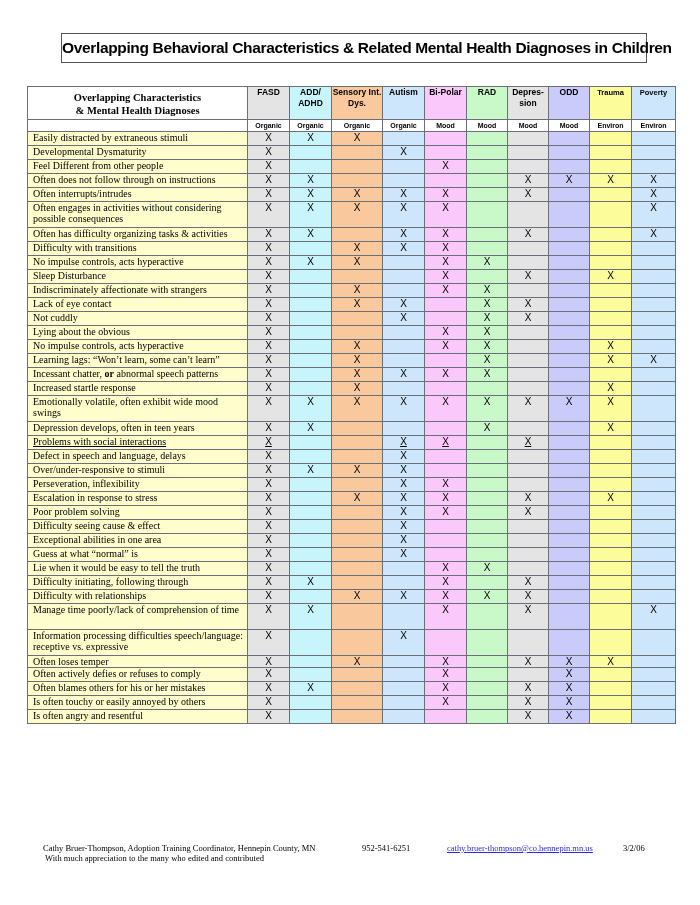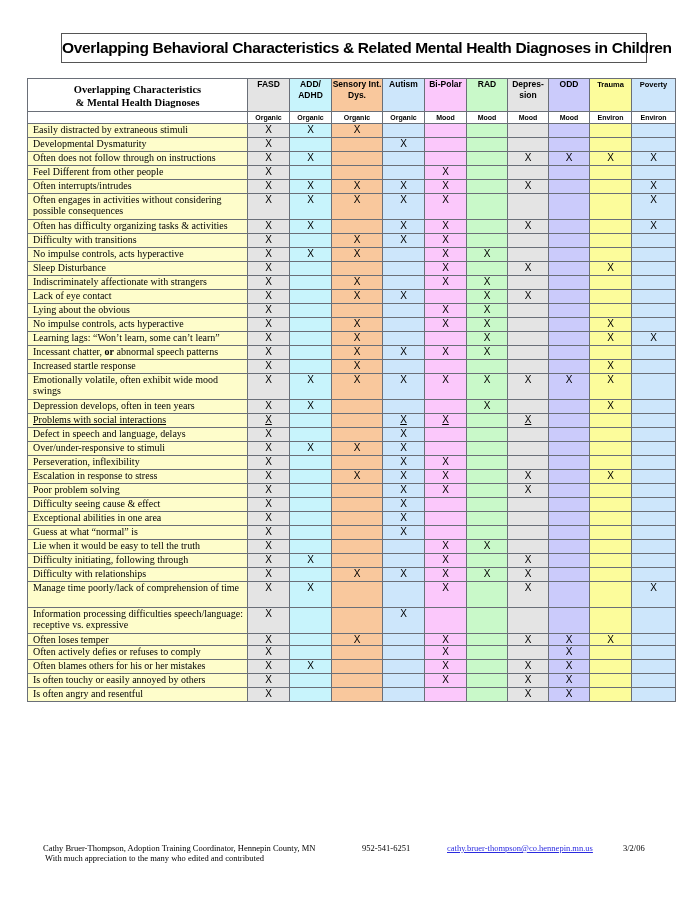--- a/index.html
+++ b/index.html
@@ -4,21 +4,21 @@
 <style>
   html, body { margin:0; padding:0; background:#ffffff; }
   body { width:700px; height:905px; position:relative; font-family:"Liberation Serif", serif; color:#000; }
   .title-box {
     position:absolute; left:61px; top:33px; width:586px; height:30px;
     border:1px solid #555; box-sizing:border-box;
     font-family:"Liberation Sans", sans-serif; font-weight:bold; font-size:15.5px;
     line-height:28px; padding-left:0; letter-spacing:-0.35px; white-space:nowrap;
   }
   table.grid {
-    position:absolute; left:27px; top:78px; width:648px;
+    position:absolute; left:27px; top:86px; width:648px;
     border-collapse:collapse; table-layout:fixed;
   }
   table.grid td, table.grid th { border:1px solid #6a6f78; padding:0; }
   .hdr-main th { height:28px; vertical-align:top; font-family:"Liberation Sans", sans-serif; font-size:8.5px; font-weight:bold; text-align:center; line-height:11px; padding-top:2px; }
   .hdr-main th.label-col { background:#fff; font-family:"Liberation Serif", serif; font-size:10.5px; line-height:13px; padding-top:4px; }
   .hdr-sub td { height:11px; background:#fff; font-family:"Liberation Sans", sans-serif; font-size:7px; font-weight:bold; text-align:center; line-height:11px; }
   .row td { font-size:10px; line-height:11px; }
   .row td.lbl { background:#fefdcb; padding-left:5px; padding-right:3px; text-align:left; }
   .row td.mk { text-align:center; font-family:"Liberation Sans", sans-serif; font-size:10px; }
   .c0{background:#e4e4e4}.c1{background:#c8f4fc}.c2{background:#f9c89d}.c3{background:#cde6fb}.c4{background:#fbc8fb}
@@ -98,44 +98,44 @@
         <td class="mk c2" style="vertical-align: top;"></td>
         <td class="mk c3" style="vertical-align: top;">X</td>
         <td class="mk c4" style="vertical-align: top;"></td>
         <td class="mk c5" style="vertical-align: top;"></td>
         <td class="mk c6" style="vertical-align: top;"></td>
         <td class="mk c7" style="vertical-align: top;"></td>
         <td class="mk c8" style="vertical-align: top;"></td>
         <td class="mk c9" style="vertical-align: top;"></td>
       </tr>
       <tr class="row" style="height: 14px;">
+        <td class="lbl" style="vertical-align: top;">Feel Different from other people</td>
+        <td class="mk c0" style="vertical-align: top;">X</td>
+        <td class="mk c1" style="vertical-align: top;"></td>
+        <td class="mk c2" style="vertical-align: top;"></td>
+        <td class="mk c3" style="vertical-align: top;"></td>
+        <td class="mk c4" style="vertical-align: top;">X</td>
+        <td class="mk c5" style="vertical-align: top;"></td>
+        <td class="mk c6" style="vertical-align: top;"></td>
+        <td class="mk c7" style="vertical-align: top;"></td>
+        <td class="mk c8" style="vertical-align: top;"></td>
+        <td class="mk c9" style="vertical-align: top;"></td>
+      </tr>
+      <tr class="row" style="height: 14px;">
         <td class="lbl" style="vertical-align: top;">Often does not follow through on instructions</td>
         <td class="mk c0" style="vertical-align: top;">X</td>
         <td class="mk c1" style="vertical-align: top;">X</td>
         <td class="mk c2" style="vertical-align: top;"></td>
         <td class="mk c3" style="vertical-align: top;"></td>
         <td class="mk c4" style="vertical-align: top;"></td>
         <td class="mk c5" style="vertical-align: top;"></td>
         <td class="mk c6" style="vertical-align: top;">X</td>
         <td class="mk c7" style="vertical-align: top;">X</td>
         <td class="mk c8" style="vertical-align: top;">X</td>
         <td class="mk c9" style="vertical-align: top;">X</td>
-      </tr>
-      <tr class="row" style="height: 14px;">
-        <td class="lbl" style="vertical-align: top;">Feel Different from other people</td>
-        <td class="mk c0" style="vertical-align: top;">X</td>
-        <td class="mk c1" style="vertical-align: top;"></td>
-        <td class="mk c2" style="vertical-align: top;"></td>
-        <td class="mk c3" style="vertical-align: top;"></td>
-        <td class="mk c4" style="vertical-align: top;">X</td>
-        <td class="mk c5" style="vertical-align: top;"></td>
-        <td class="mk c6" style="vertical-align: top;"></td>
-        <td class="mk c7" style="vertical-align: top;"></td>
-        <td class="mk c8" style="vertical-align: top;"></td>
-        <td class="mk c9" style="vertical-align: top;"></td>
       </tr>
       <tr class="row" style="height: 14px;">
         <td class="lbl" style="vertical-align: top;">Often interrupts/intrudes</td>
         <td class="mk c0" style="vertical-align: top;">X</td>
         <td class="mk c1" style="vertical-align: top;">X</td>
         <td class="mk c2" style="vertical-align: top;">X</td>
         <td class="mk c3" style="vertical-align: top;">X</td>
         <td class="mk c4" style="vertical-align: top;">X</td>
         <td class="mk c5" style="vertical-align: top;"></td>
         <td class="mk c6" style="vertical-align: top;">X</td>
@@ -219,20 +219,33 @@
         <td class="mk c6" style="vertical-align: top;"></td>
         <td class="mk c7" style="vertical-align: top;"></td>
         <td class="mk c8" style="vertical-align: top;"></td>
         <td class="mk c9" style="vertical-align: top;"></td>
       </tr>
       <tr class="row" style="height: 14px;">
         <td class="lbl" style="vertical-align: top;">Lack of eye contact</td>
         <td class="mk c0" style="vertical-align: top;">X</td>
         <td class="mk c1" style="vertical-align: top;"></td>
         <td class="mk c2" style="vertical-align: top;">X</td>
+        <td class="mk c3" style="vertical-align: top;">X</td>
+        <td class="mk c4" style="vertical-align: top;"></td>
+        <td class="mk c5" style="vertical-align: top;">X</td>
+        <td class="mk c6" style="vertical-align: top;">X</td>
+        <td class="mk c7" style="vertical-align: top;"></td>
+        <td class="mk c8" style="vertical-align: top;"></td>
+        <td class="mk c9" style="vertical-align: top;"></td>
+      </tr>
+      <tr class="row" style="height: 14px;">
+        <td class="lbl" style="vertical-align: top;">Not cuddly</td>
+        <td class="mk c0" style="vertical-align: top;">X</td>
+        <td class="mk c1" style="vertical-align: top;"></td>
+        <td class="mk c2" style="vertical-align: top;"></td>
         <td class="mk c3" style="vertical-align: top;">X</td>
         <td class="mk c4" style="vertical-align: top;"></td>
         <td class="mk c5" style="vertical-align: top;">X</td>
         <td class="mk c6" style="vertical-align: top;">X</td>
         <td class="mk c7" style="vertical-align: top;"></td>
         <td class="mk c8" style="vertical-align: top;"></td>
         <td class="mk c9" style="vertical-align: top;"></td>
       </tr>
       <tr class="row" style="height: 14px;">
         <td class="lbl" style="vertical-align: top;">Lying about the obvious</td>

